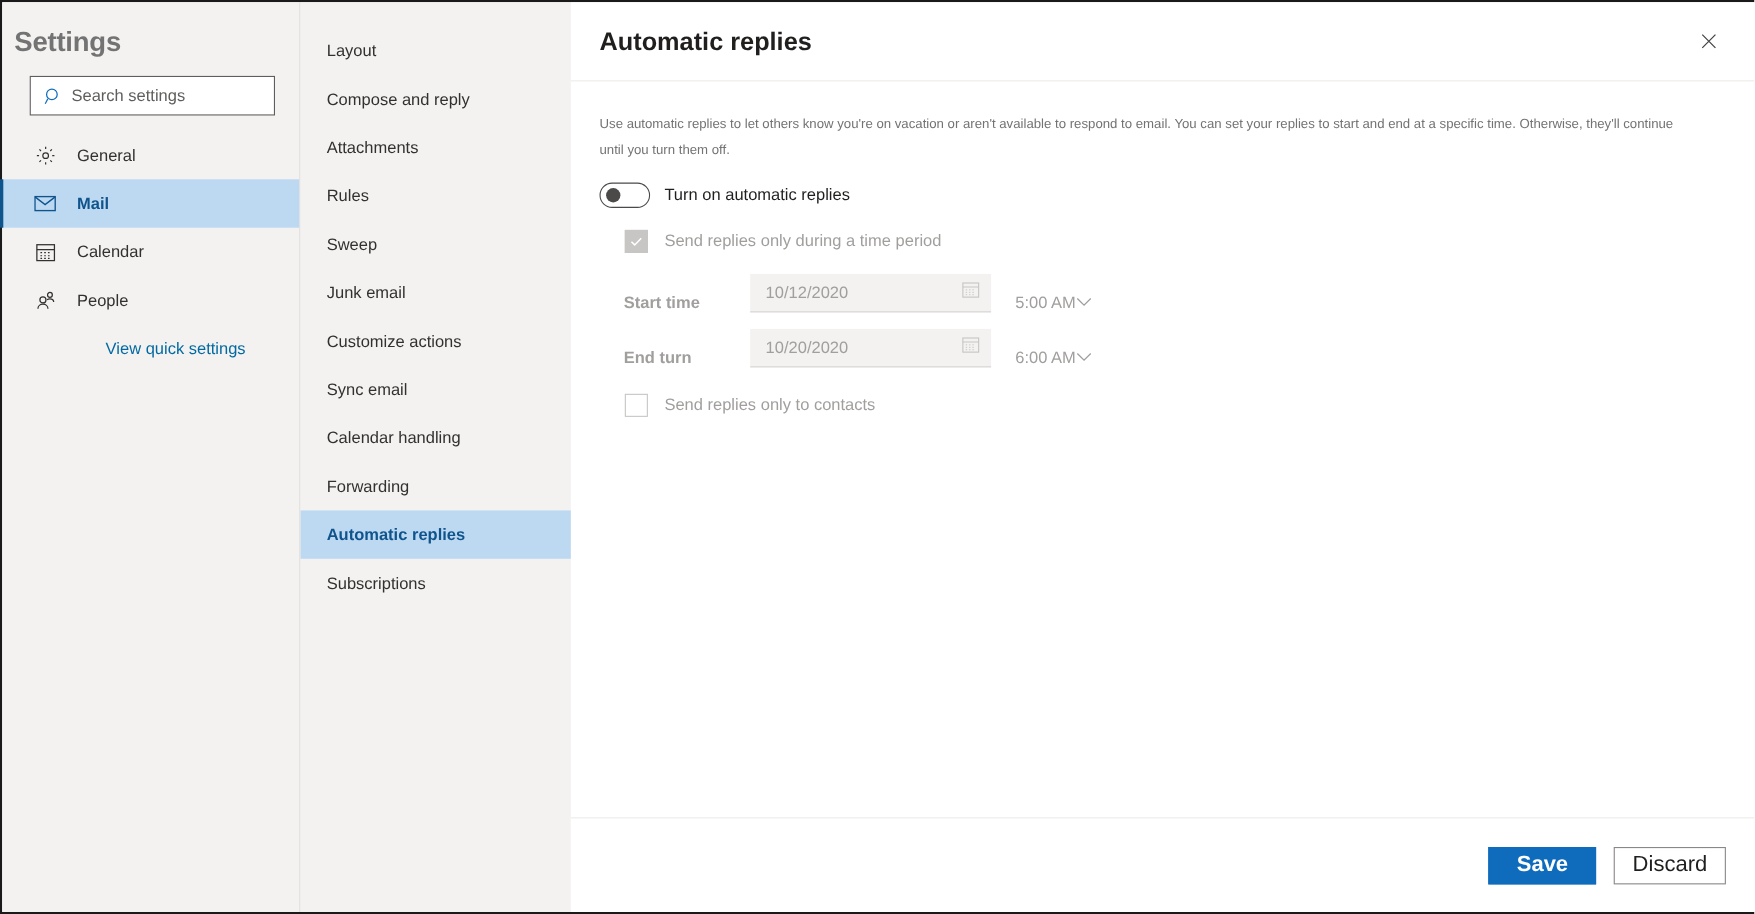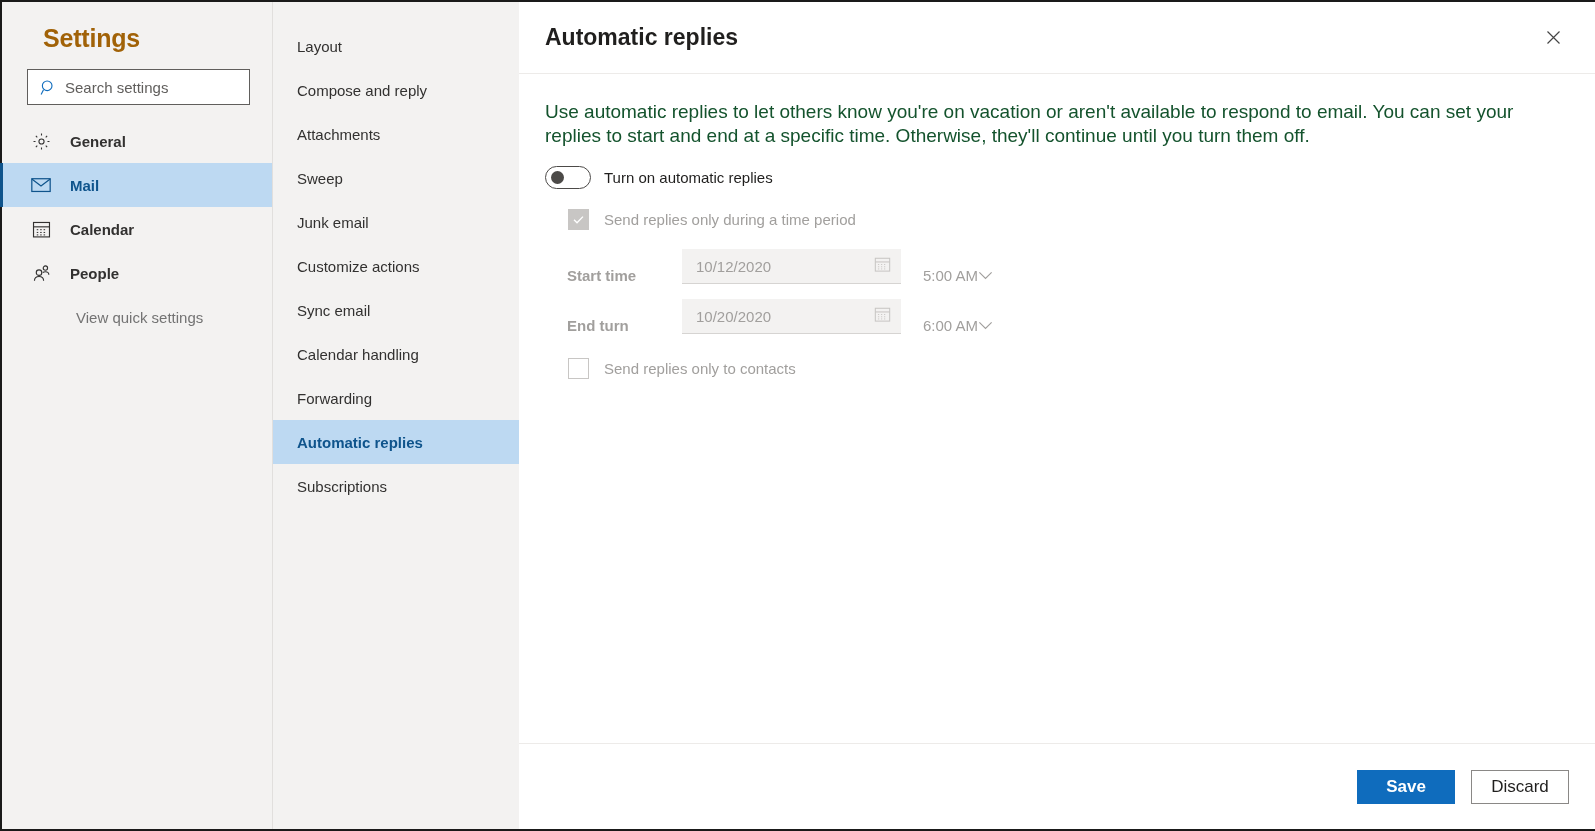--- a/index.html
+++ b/index.html
@@ -26,22 +26,22 @@
   .col-settings {
     width: 271px;
     flex: 0 0 271px;
     background: #f3f2f1;
     border-right: 1px solid #e1dfdd;
     position: relative;
   }
   .settings-title {
     font-size: 25px;
     font-weight: 600;
-    color: #a16207;
-    padding: 22px 0 0 41px;
+    color: #737373;
+    padding: 22px 0 0 11px;
     letter-spacing: -0.2px;
   }
   .search-wrap {
     margin: 16px 22px 0 25px;
   }
   .search-box {
     height: 36px;
     background: #ffffff;
     border: 1px solid #605e5c;
     display: flex;
@@ -63,41 +63,41 @@
   .nav-list { margin-top: 14px; }
   .nav-item {
     height: 44px;
     display: flex;
     align-items: center;
     padding-left: 28px;
     font-size: 15px;
     color: #323130;
     cursor: pointer;
     position: relative;
-    font-weight: bold;
   }
   .nav-item .ni { width: 22px; margin-right: 18px; display: flex; align-items: center; justify-content: center; }
   .nav-item.selected {
     background: #bdd9f2;
     color: #0f548c;
     font-weight: 700;
   }
   .nav-item.selected::before {
     content: "";
     position: absolute;
     left: -2px; top: 0; bottom: 0;
     width: 3px;
     background: #0f548c;
   }
   .quick-link {
     margin-top: 14px;
     padding-left: 74px;
     font-size: 15px;
-    color: #737373;
-    cursor: pointer;
+    color: #0369a1;
+    cursor: pointer;
+    margin-left: 20px;
   }
 
   
   .col-subnav {
     width: 246px;
     flex: 0 0 246px;
     background: #f3f2f1;
     padding-top: 22px;
   }
   .sub-item {
@@ -143,23 +143,23 @@
     cursor: pointer;
     color: #605e5c;
   }
 
   .detail-body {
     flex: 1 1 auto;
     padding: 26px 26px 0 26px;
     overflow: hidden;
   }
   .desc {
-    font-size: 19px;
+    font-size: 12px;
     line-height: 24px;
-    color: #14532d;
+    color: #737373;
     max-width: 1000px;
     margin: 0 0 18px 0;
   }
 
   
   .toggle-row {
     display: flex;
     align-items: center;
     margin-bottom: 20px;
   }
@@ -252,21 +252,21 @@
     display: flex;
     align-items: center;
     justify-content: flex-end;
     padding-right: 26px;
     gap: 16px;
     background: #ffffff;
   }
   .btn {
     height: 34px;
     min-width: 98px;
-    font-size: 17px;
+    font-size: 20px;
     font-family: "Liberation Sans", sans-serif;
     cursor: pointer;
     padding: 0 16px;
   }
   .btn-primary {
     background: #0f6cbd;
     color: #ffffff;
     border: 1px solid #0f6cbd;
     font-weight: 600;
   }
@@ -345,20 +345,21 @@
       </div>
 
       <div class="quick-link">View quick settings</div>
     </div>
   </div>
 
   <div class="col-subnav">
     <div class="sub-item">Layout</div>
     <div class="sub-item">Compose and reply</div>
     <div class="sub-item">Attachments</div>
+    <div class="sub-item">Rules</div>
     <div class="sub-item">Sweep</div>
     <div class="sub-item">Junk email</div>
     <div class="sub-item">Customize actions</div>
     <div class="sub-item">Sync email</div>
     <div class="sub-item">Calendar handling</div>
     <div class="sub-item">Forwarding</div>
     <div class="sub-item selected">Automatic replies</div>
     <div class="sub-item">Subscriptions</div>
   </div>
 

